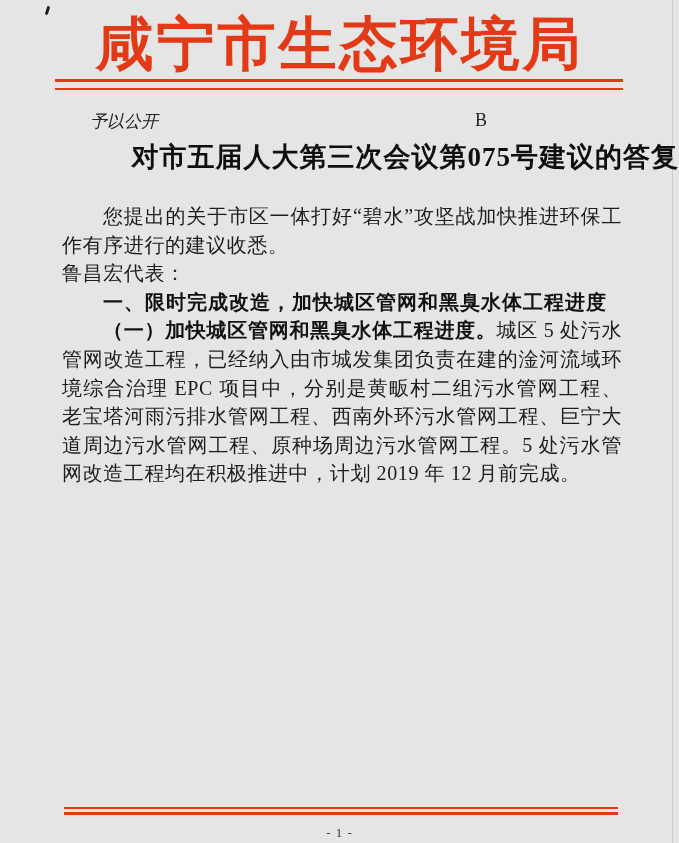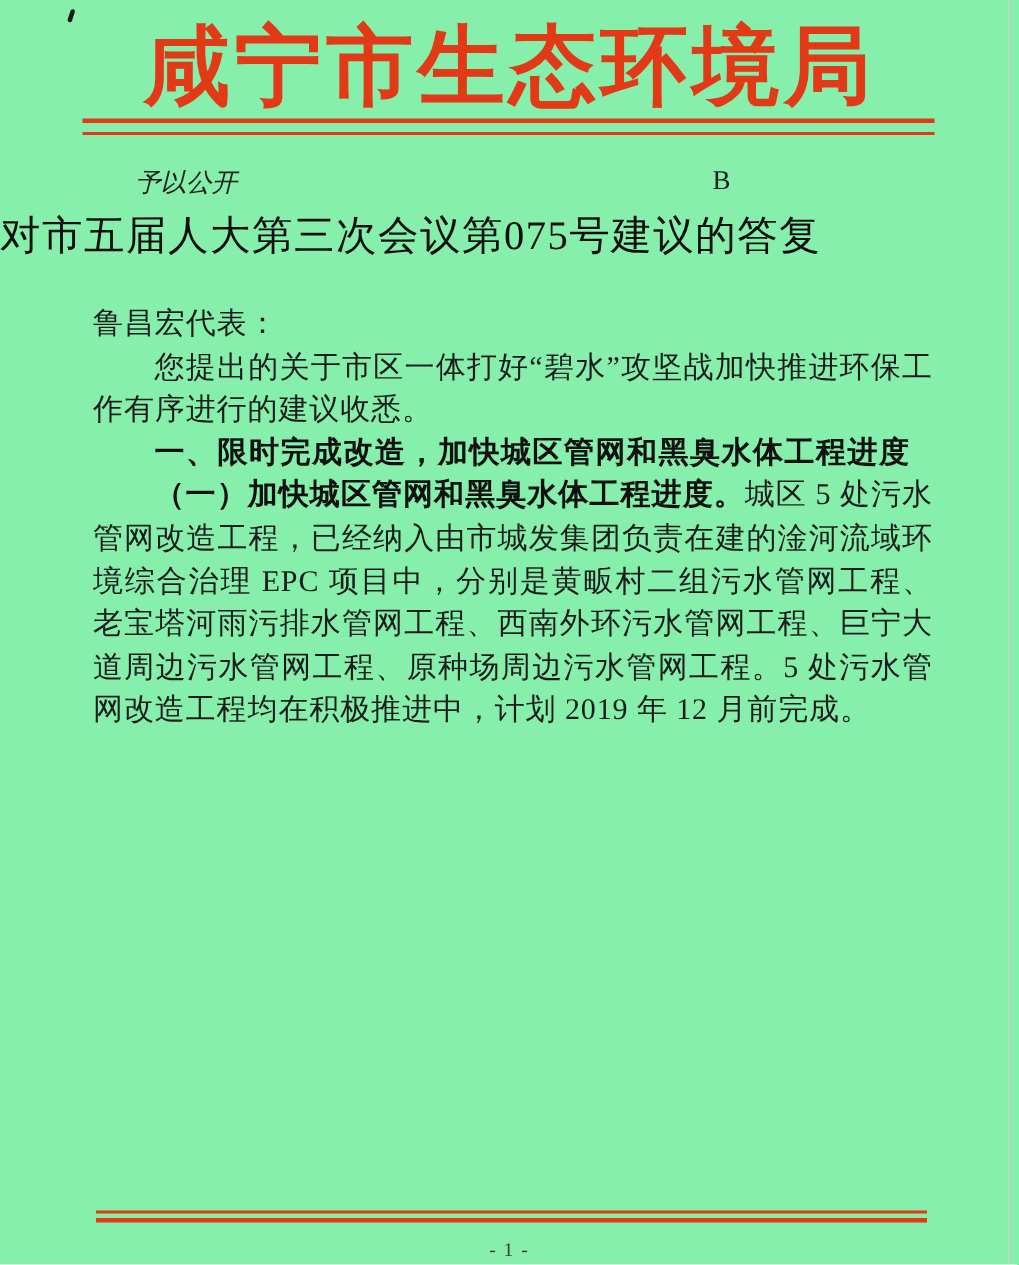--- a/index.html
+++ b/index.html
@@ -3,21 +3,21 @@
 <meta charset="utf-8">
 <style>
   :root{
     --red:#e23916;
     --ink:#1d1d1d;
   }
   html,body{margin:0;padding:0;background:#ffffff;}
   .page{
     position:relative;
     width:679px;height:843px;
-    background:#86efac;
+    background:#e5e5e5;
     font-family:"Liberation Serif","DejaVu Serif",serif;
     overflow:hidden;
   }
   
   .scan-edge{
     position:absolute;top:0;left:672px;width:1px;height:843px;
     background:#cfcfcf;
   }
   
   .pen-mark{
@@ -39,22 +39,22 @@
 
   .meta-row{
     position:absolute;top:110px;left:57px;width:566px;height:24px;
     font-size:17px;color:#222;
   }
   .meta-row .disclosure{position:absolute;left:33px;top:0;font-style:italic;}
   .meta-row .doc-class{position:absolute;left:418px;top:0;font-size:18px;}
 
   .doc-title{
     position:absolute;top:139px;left:0;width:100%;
-    text-align:left;
-    font-size:27px;line-height:36px;font-weight:normal;
+    text-align:right;
+    font-size:27px;line-height:36px;font-weight:bold;
     letter-spacing:1px;
     color:#0f0f0f;
     margin:0;
     white-space:nowrap;
   }
 
   .doc-body{
     position:absolute;top:202px;left:62px;width:560px;
     font-size:20px;line-height:28.6px;
     letter-spacing:0.6px;
@@ -102,22 +102,22 @@
   </div>
 
   <div class="meta-row">
     <span class="disclosure">予以公开</span>
     <span class="doc-class">B</span>
   </div>
 
   <h1 class="doc-title">对市五届人大第三次会议第075号建议的答复</h1>
 
   <div class="doc-body">
+      <p class="para indent">您提出的关于市区一体打好“碧水”攻坚战加快推进环保工作有序进行的建议收悉。</p>
       <p class="para salutation">鲁昌宏代表：</p>
-      <p class="para indent">您提出的关于市区一体打好“碧水”攻坚战加快推进环保工作有序进行的建议收悉。</p>
       <p class="para heading">一、限时完成改造，加快城区管网和黑臭水体工程进度</p>
       <p class="para indent"><b class="lead">（一）加快城区管网和黑臭水体工程进度。</b>城区 5 处污水管网改造工程，已经纳入由市城发集团负责在建的淦河流域环境综合治理 EPC 项目中，分别是黄畈村二组污水管网工程、老宝塔河雨污排水管网工程、西南外环污水管网工程、巨宁大道周边污水管网工程、原种场周边污水管网工程。5 处污水管网改造工程均在积极推进中，计划 2019 年 12 月前完成。</p>
     </div>
 
   <div class="foot-rules">
     <div class="r1"></div>
     <div class="rgap"></div>
     <div class="r2"></div>
   </div>
 

